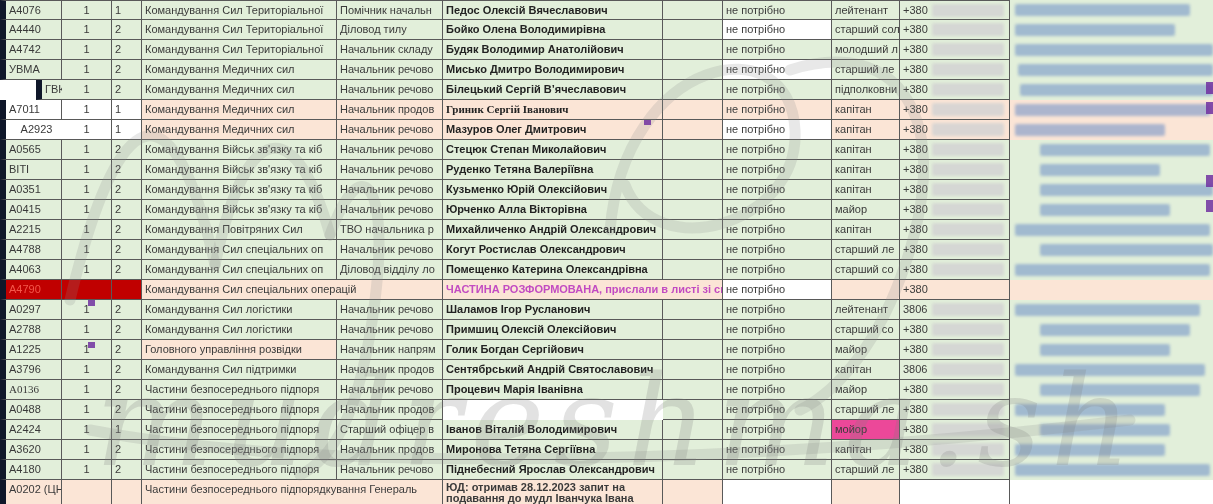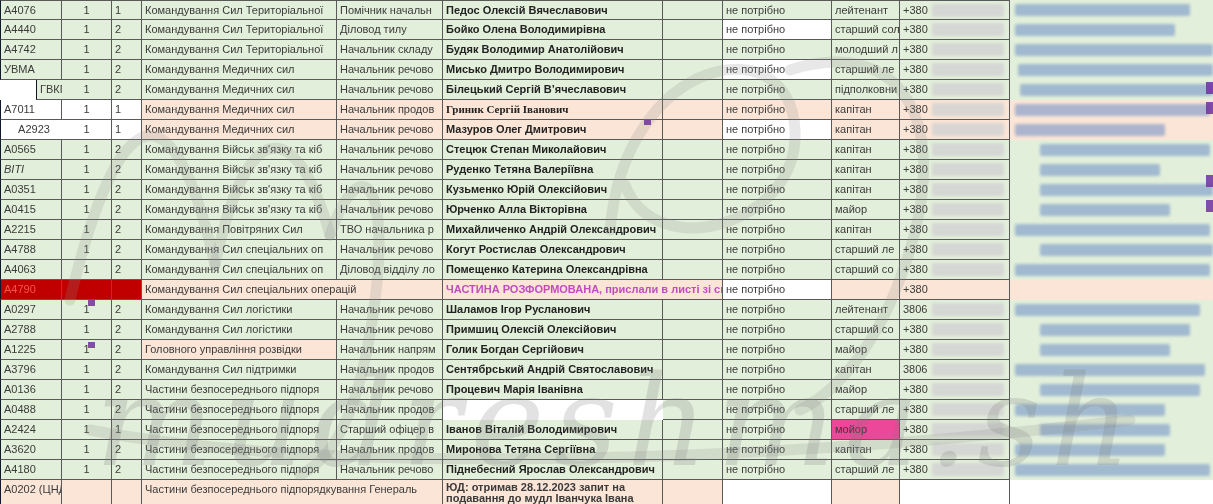--- a/index.html
+++ b/index.html
@@ -16,21 +16,21 @@
   .cell{
     position:absolute;top:0;bottom:0;
     box-sizing:border-box;
     border-right:1px solid #595959;
     border-bottom:1px solid #595959;
     overflow:hidden;
     white-space:nowrap;
     line-height:19px;
     padding:0 0 0 3px;
   }
-  .cell.first{border-left:1px solid #0f172a;}
+  .cell.first{border-left:6px solid #0f172a;}
   .cell.top{border-top:1px solid #595959;}
   .cell.noborder{border:none;}
   .cell.center{text-align:center;padding:0;}
   .cell.namecell{font-weight:600;color:#222;}
   .blurbar{position:absolute;top:4px;height:12px;border-radius:2px;filter:blur(1.6px);}
   .phoneblur{position:absolute;top:3px;height:13px;background:rgba(210,210,210,0.85);filter:blur(1.8px);border-radius:2px;}
   .marker{position:absolute;background:#7030a0;opacity:.85;}
   #watermark{position:absolute;left:0;top:0;pointer-events:none;}
   .twoline{white-space:normal;line-height:11px;padding-top:2px;}
 </style>
@@ -153,21 +153,21 @@
         <div class="cell namecell" style="left: 443px; width: 220px; background: rgb(226, 239, 218);"><span>Стецюк Степан Миколайович</span></div>
         <div class="cell" style="left: 663px; width: 60px; background: rgb(226, 239, 218);"></div>
         <div class="cell" style="left: 723px; width: 109px; background: rgb(226, 239, 218);"><span>не потрібно</span></div>
         <div class="cell" style="left: 832px; width: 68px; background: rgb(226, 239, 218);"><span>капітан</span></div>
         <div class="cell" style="left: 900px; width: 110px; background: rgb(226, 239, 218);"><span>+380</span><div class="phoneblur" style="left: 32px; width: 72px;"></div></div>
         <div class="cell noborder" style="left: 1010px; width: 203px; background: rgb(226, 239, 218);">
           <div class="blurbar" style="left: 30px; width: 170px; background: rgba(108, 142, 198, 0.55);"></div>
         </div>
       </div>
       <div class="row" style="top: 160px; height: 20px;">
-        <div class="cell first" style="left: 0px; width: 62px; background: rgb(226, 239, 218); font-style: italic;"><span>ВІТІ</span></div>
+        <div class="cell first" style="left: 0px; width: 62px; background: rgb(226, 239, 218);"><span>ВІТІ</span></div>
         <div class="cell center" style="left: 62px; width: 50px; background: rgb(226, 239, 218);"><span>1</span></div>
         <div class="cell" style="left: 112px; width: 30px; background: rgb(226, 239, 218);"><span>2</span></div>
         <div class="cell" style="left: 142px; width: 195px; background: rgb(226, 239, 218);"><span>Командування Військ зв'язку та кіб</span></div>
         <div class="cell" style="left: 337px; width: 106px; background: rgb(226, 239, 218);"><span>Начальник речово</span></div>
         <div class="cell namecell" style="left: 443px; width: 220px; background: rgb(226, 239, 218);"><span>Руденко Тетяна Валеріївна</span></div>
         <div class="cell" style="left: 663px; width: 60px; background: rgb(226, 239, 218);"></div>
         <div class="cell" style="left: 723px; width: 109px; background: rgb(226, 239, 218);"><span>не потрібно</span></div>
         <div class="cell" style="left: 832px; width: 68px; background: rgb(226, 239, 218);"><span>капітан</span></div>
         <div class="cell" style="left: 900px; width: 110px; background: rgb(226, 239, 218);"><span>+380</span><div class="phoneblur" style="left: 32px; width: 72px;"></div></div>
         <div class="cell noborder" style="left: 1010px; width: 203px; background: rgb(226, 239, 218);">
@@ -314,21 +314,21 @@
         <div class="cell namecell" style="left: 443px; width: 220px; background: rgb(226, 239, 218);"><span>Сентябрський Андрій Святославович</span></div>
         <div class="cell" style="left: 663px; width: 60px; background: rgb(226, 239, 218);"></div>
         <div class="cell" style="left: 723px; width: 109px; background: rgb(226, 239, 218);"><span>не потрібно</span></div>
         <div class="cell" style="left: 832px; width: 68px; background: rgb(226, 239, 218);"><span>капітан</span></div>
         <div class="cell" style="left: 900px; width: 110px; background: rgb(226, 239, 218);"><span>3806</span><div class="phoneblur" style="left: 32px; width: 72px;"></div></div>
         <div class="cell noborder" style="left: 1010px; width: 203px; background: rgb(226, 239, 218);">
           <div class="blurbar" style="left: 5px; width: 190px; background: rgba(108, 142, 198, 0.55);"></div>
         </div>
       </div>
       <div class="row" style="top: 380px; height: 20px;">
-        <div class="cell first" style="left: 0px; width: 62px; background: rgb(226, 239, 218);"><span>A0136</span></div>
+        <div class="cell first" style="left: 0px; width: 62px; background: rgb(226, 239, 218); font-family: Liberation Serif, serif;"><span>A0136</span></div>
         <div class="cell center" style="left: 62px; width: 50px; background: rgb(226, 239, 218);"><span>1</span></div>
         <div class="cell" style="left: 112px; width: 30px; background: rgb(226, 239, 218);"><span>2</span></div>
         <div class="cell" style="left: 142px; width: 195px; background: rgb(226, 239, 218);"><span>Частини безпосереднього підпоря</span></div>
         <div class="cell" style="left: 337px; width: 106px; background: rgb(226, 239, 218);"><span>Начальник речово</span></div>
         <div class="cell namecell" style="left: 443px; width: 220px; background: rgb(226, 239, 218);"><span>Процевич Марія Іванівна</span></div>
         <div class="cell" style="left: 663px; width: 60px; background: rgb(226, 239, 218);"></div>
         <div class="cell" style="left: 723px; width: 109px; background: rgb(226, 239, 218);"><span>не потрібно</span></div>
         <div class="cell" style="left: 832px; width: 68px; background: rgb(226, 239, 218);"><span>майор</span></div>
         <div class="cell" style="left: 900px; width: 110px; background: rgb(226, 239, 218);"><span>+380</span><div class="phoneblur" style="left: 32px; width: 72px;"></div></div>
         <div class="cell noborder" style="left: 1010px; width: 203px; background: rgb(226, 239, 218);">

